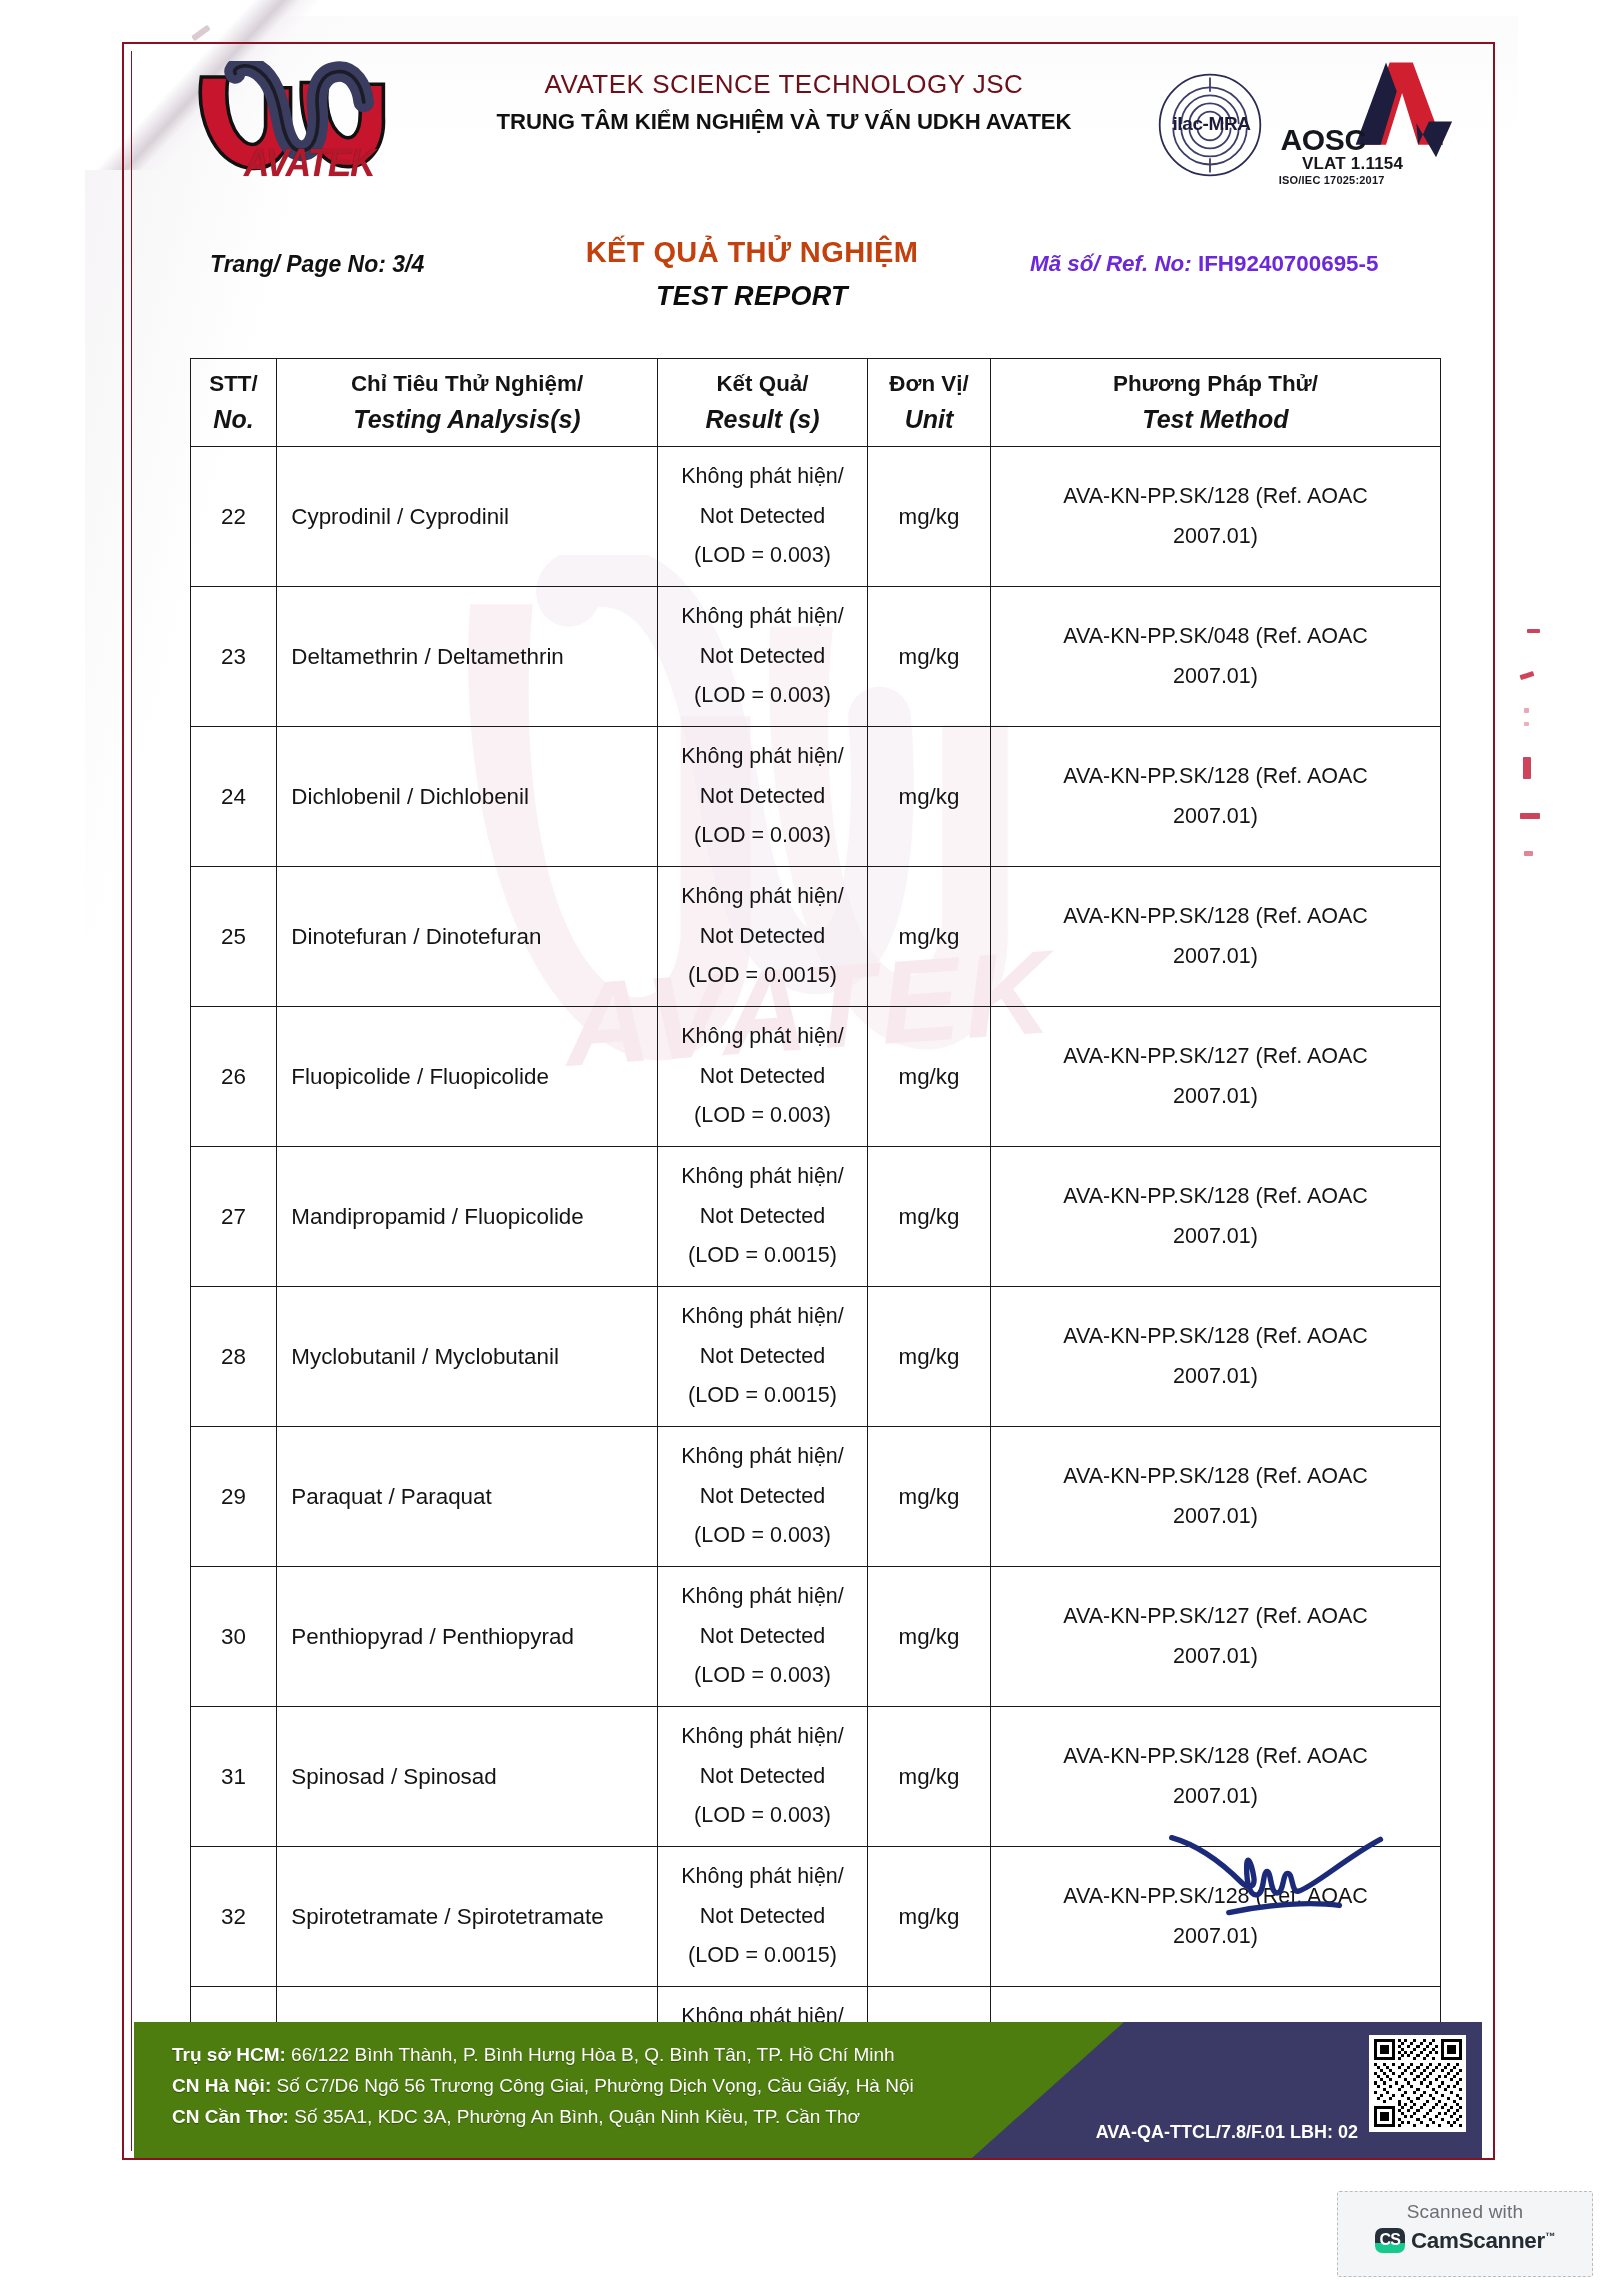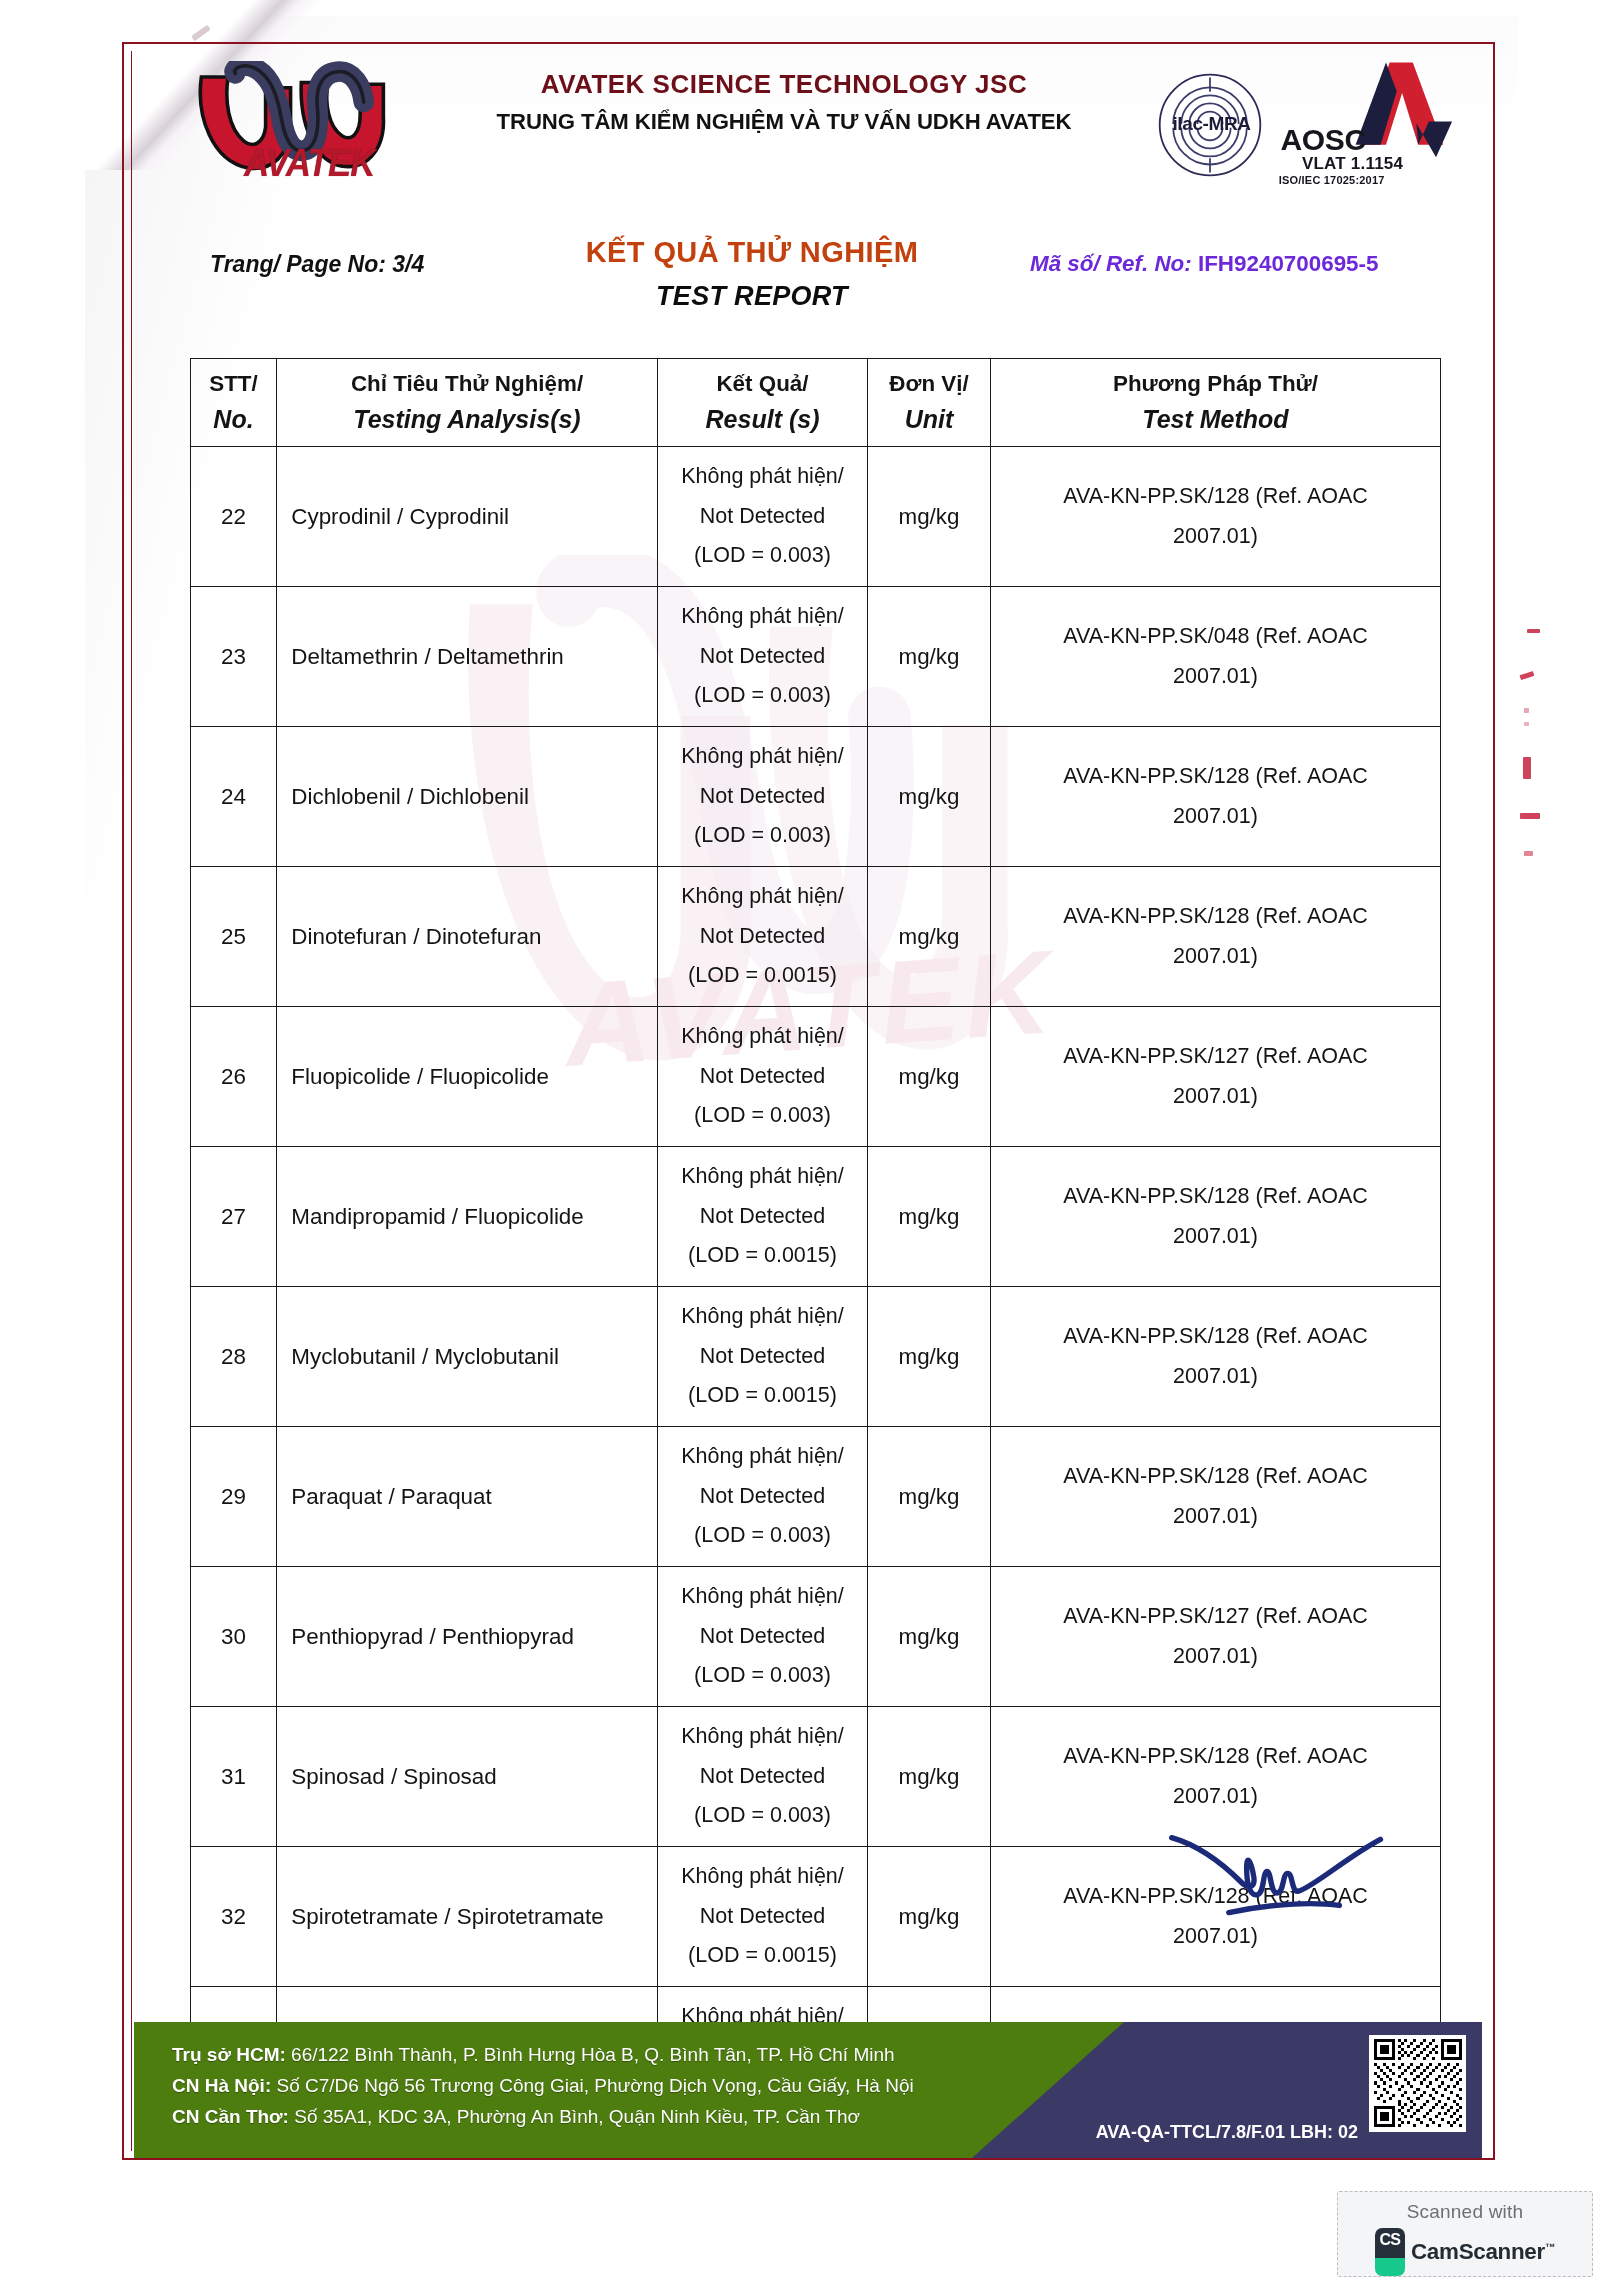--- a/index.html
+++ b/index.html
@@ -90,21 +90,21 @@
 
   
   .org-names {
     position: absolute;
     left: 296px; top: 14.3px;
     width: 708px;
     text-align: center;
   }
   .org-en {
     font-size: 26px;
-    font-weight: bold;
+    font-weight: normal;
     color: #6d0f18;
     letter-spacing: 0.5px;
     line-height: 1.28;
     white-space: nowrap;
   }
   .org-vi {
     font-size: 22.4px;
     font-weight: bold;
     color: #111111;
     letter-spacing: -0.1px;
@@ -323,21 +323,21 @@
   }
   .cs-top { font-size: 19px; color: #6a7075; letter-spacing: 0.2px; }
   .cs-bot {
     display: flex;
     align-items: center;
     justify-content: center;
     gap: 6.3px;
     margin-top: 4.5px;
   }
   .cs-badge {
-    width: 30px; height: 48px;
+    width: 30px; height: 25px;
     border-radius: 7.2px;
     background: linear-gradient(180deg,#25303c 0 62%, #17c98c 62% 100%);
     color: #fff;
     font-size: 16px;
     font-weight: bold;
     line-height: 23px;
     letter-spacing: -0.9px;
   }
   .cs-name { font-size: 22.4px; font-weight: bold; color: #232b33; letter-spacing: -0.3px; }
   .cs-tm { font-size: 10.7px; vertical-align: super; color: #232b33; }

